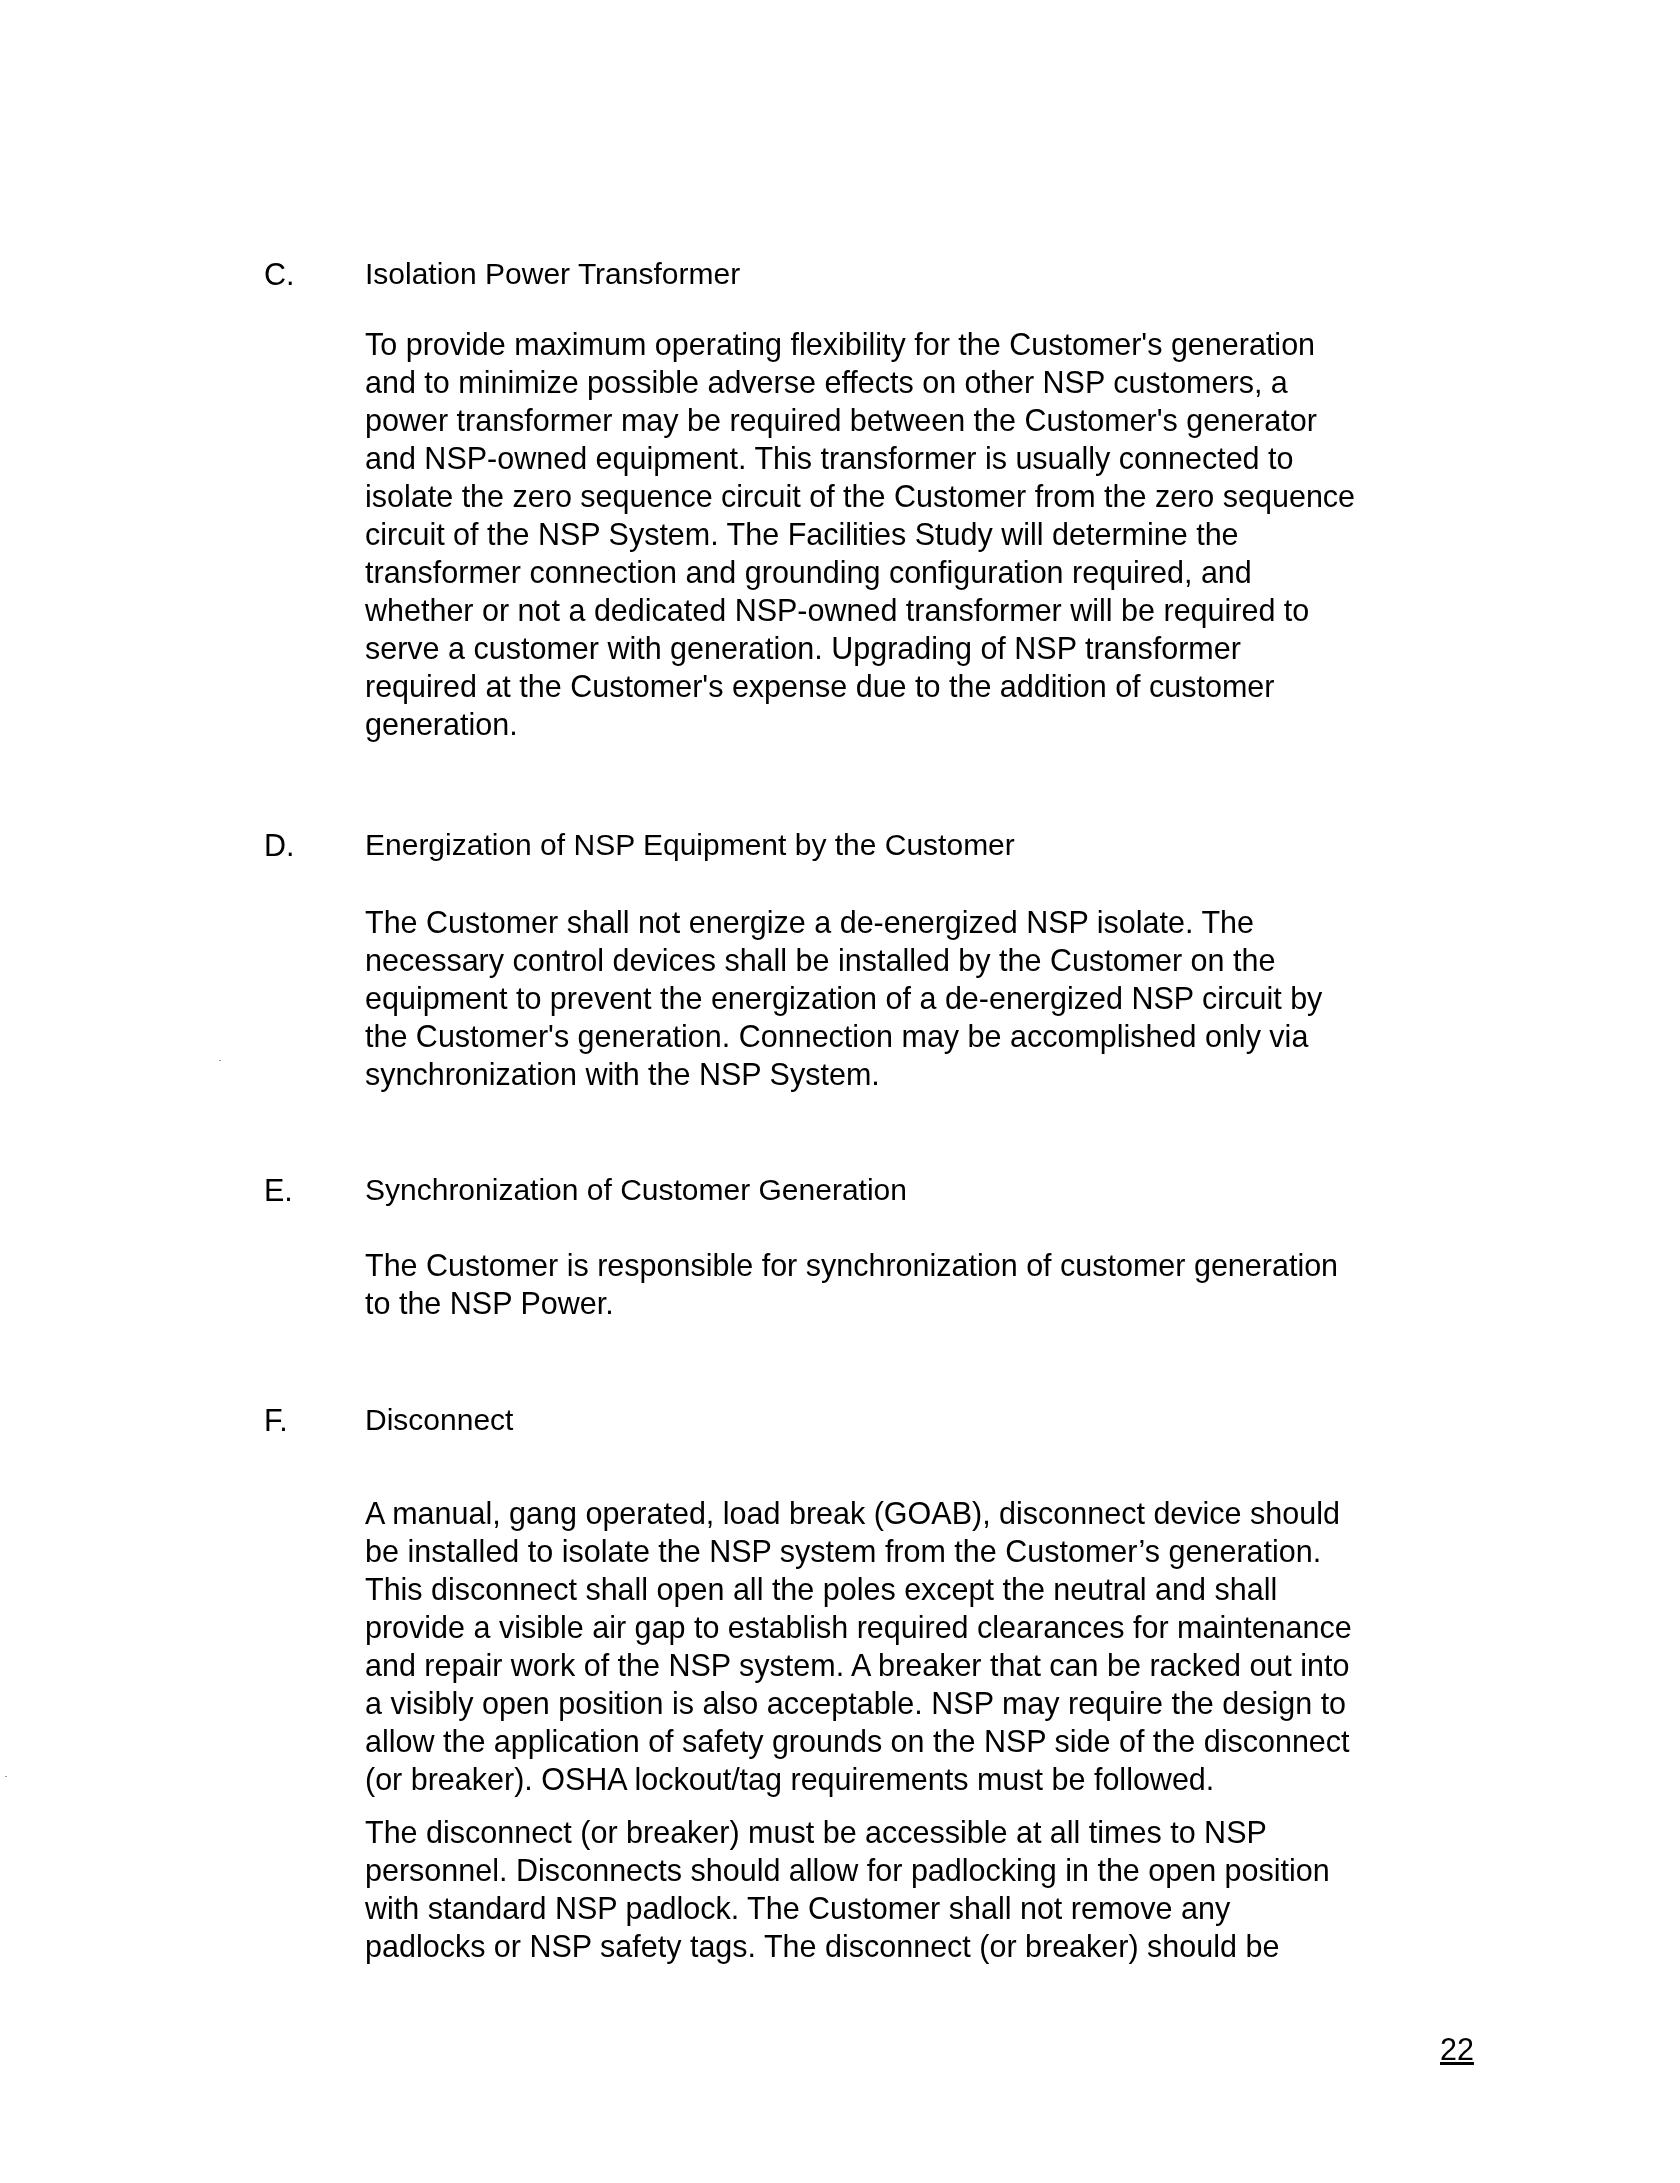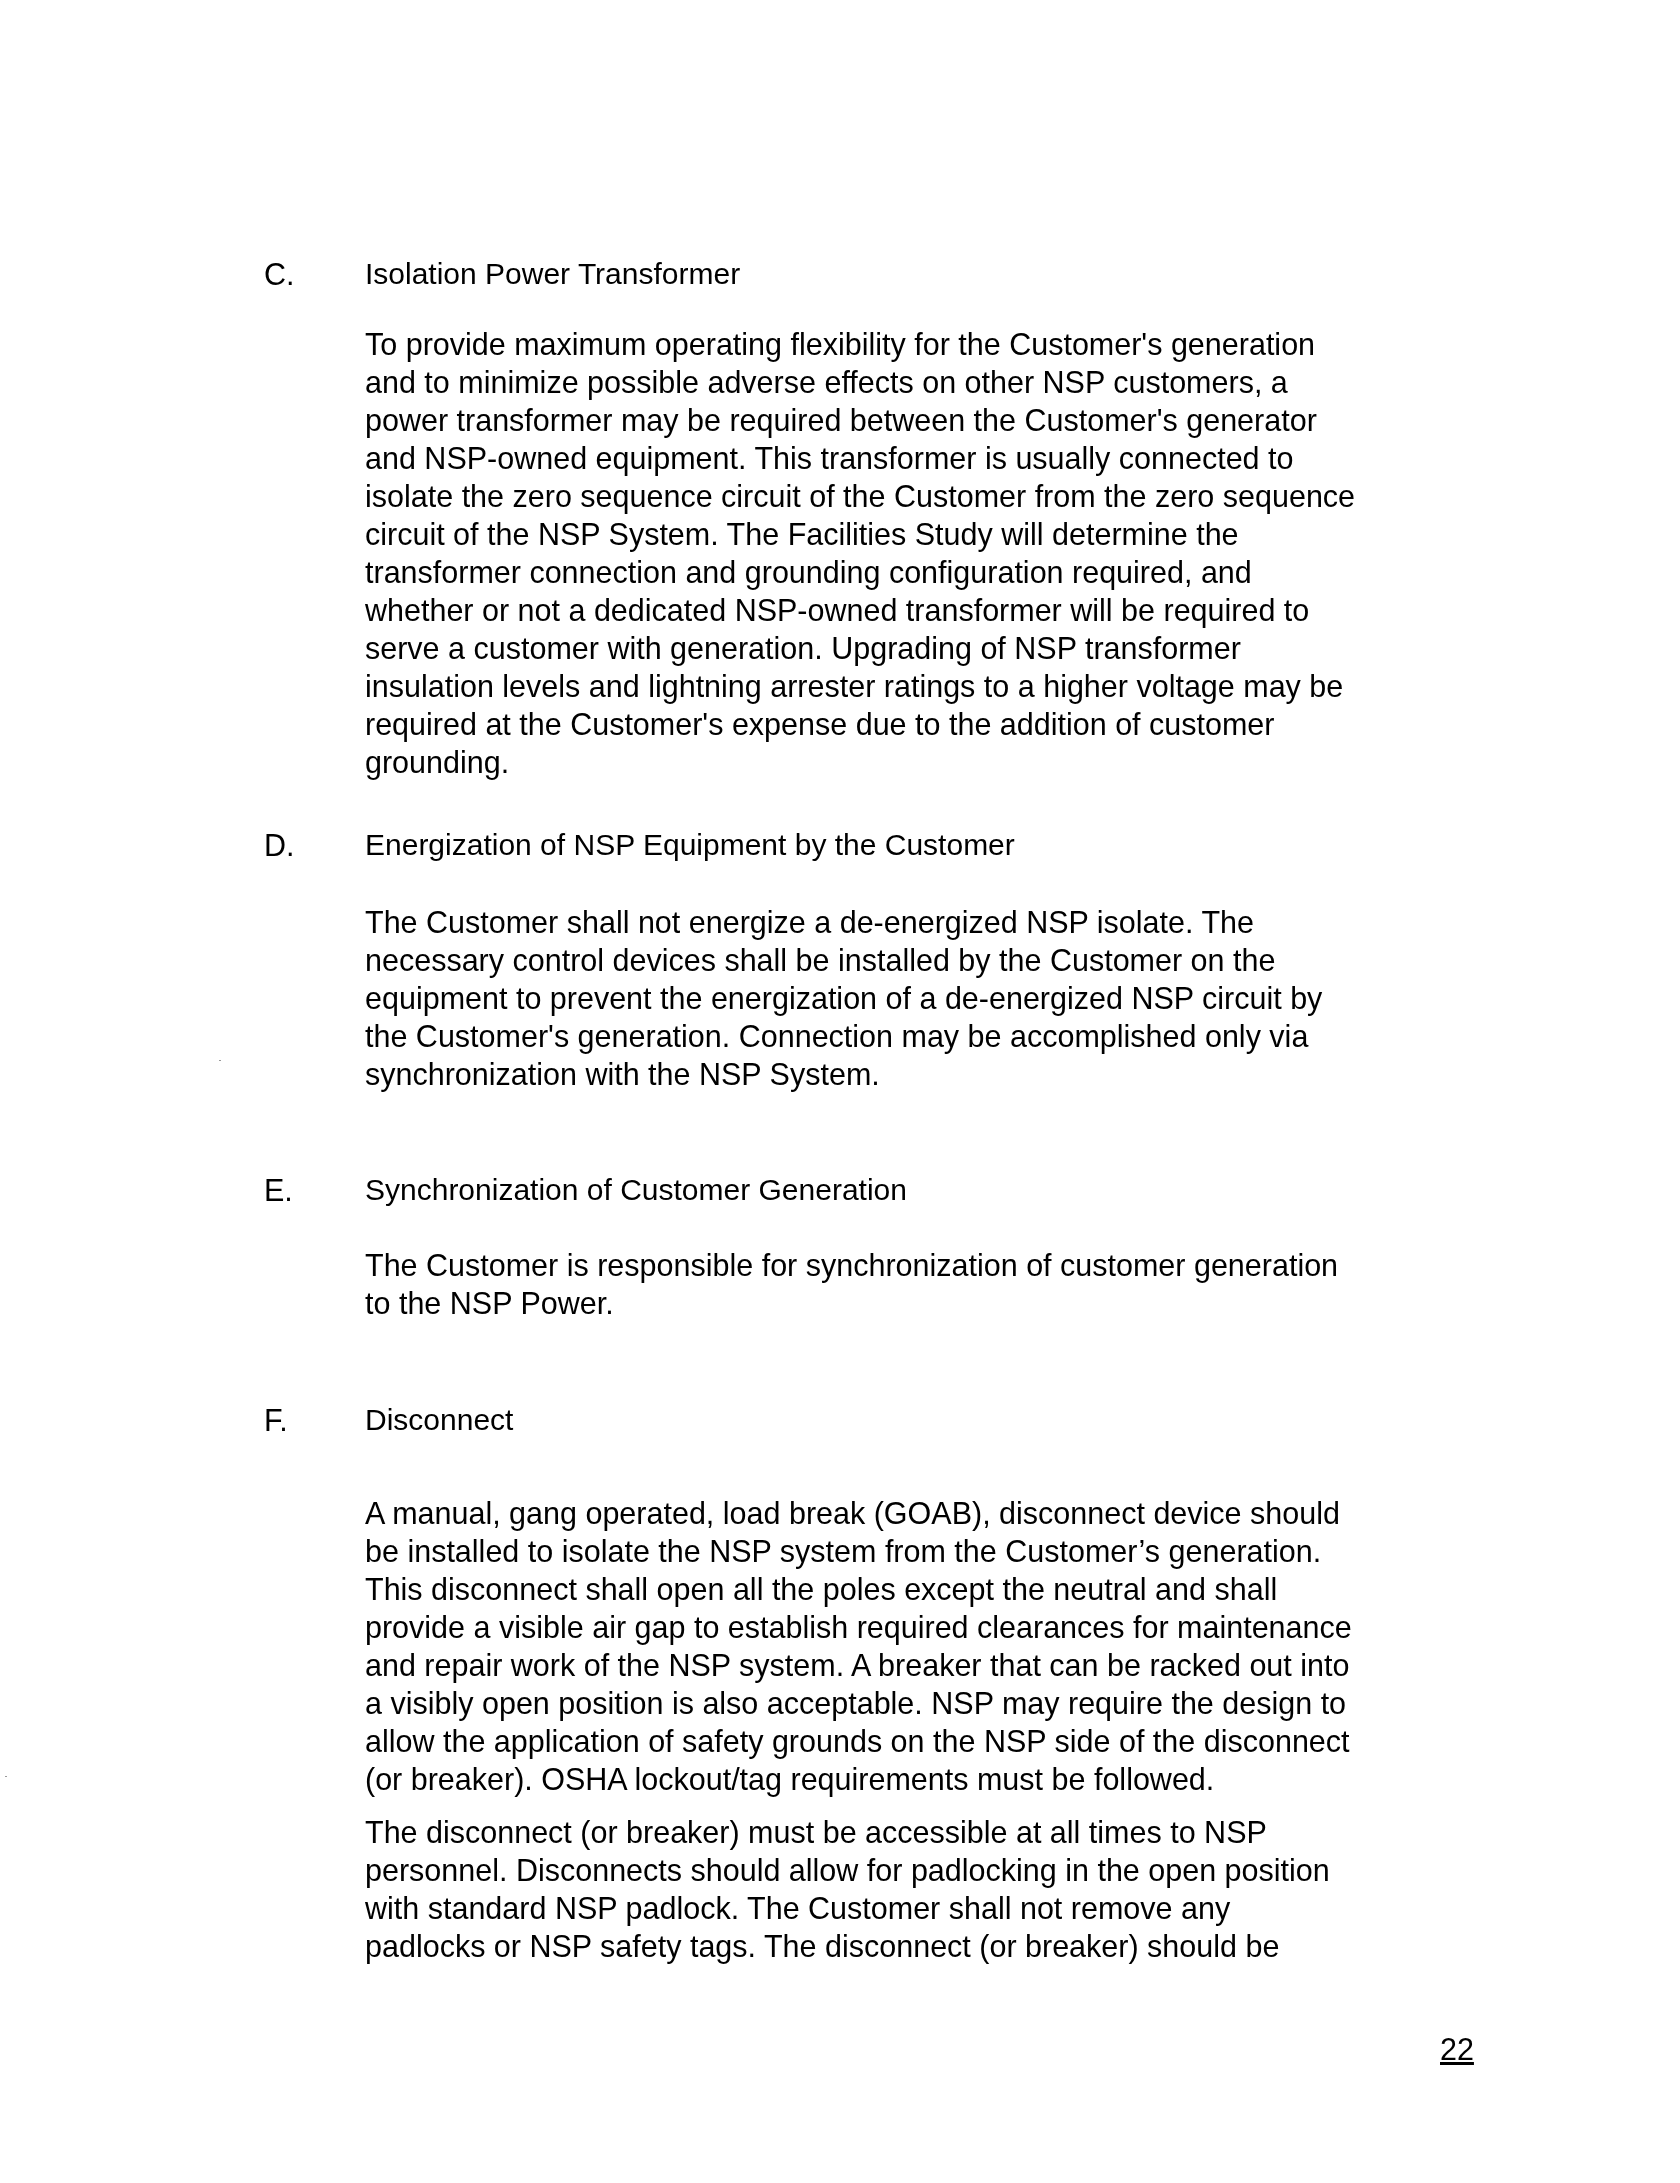--- a/index.html
+++ b/index.html
@@ -24,23 +24,22 @@
     <div class="para" style="top:325px;">
       <span class="ln">To provide maximum operating flexibility for the Customer's generation</span>
       <span class="ln">and to minimize possible adverse effects on other NSP customers, a</span>
       <span class="ln">power transformer may be required between the Customer's generator</span>
       <span class="ln">and NSP-owned equipment.  This transformer is usually connected to</span>
       <span class="ln">isolate the zero sequence circuit of the Customer from the zero sequence</span>
       <span class="ln">circuit of the NSP System.  The Facilities Study will determine the</span>
       <span class="ln">transformer connection and grounding configuration required, and</span>
       <span class="ln">whether or not a dedicated NSP-owned transformer will be required to</span>
       <span class="ln">serve a customer with generation.  Upgrading of NSP transformer</span>
-      <span class="ln">insulation levels and lightning arrester ratings to a higher voltage may be</span>
       <span class="ln">required at the Customer's expense due to the addition of customer</span>
-      <span class="ln">grounding.</span>
+      <span class="ln">generation.</span>
     </div>
   </div>
 
   <div>
     <div class="label" style="top:826px;">D.</div>
     <div class="heading" style="top:826px;">Energization of NSP Equipment by the Customer</div>
     <div class="para" style="top:903px;">
       <span class="ln">The Customer shall not energize a de-energized NSP isolate.  The</span>
       <span class="ln">necessary control devices shall be installed by the Customer on the</span>
       <span class="ln">equipment to prevent the energization of a de-energized NSP circuit by</span>

